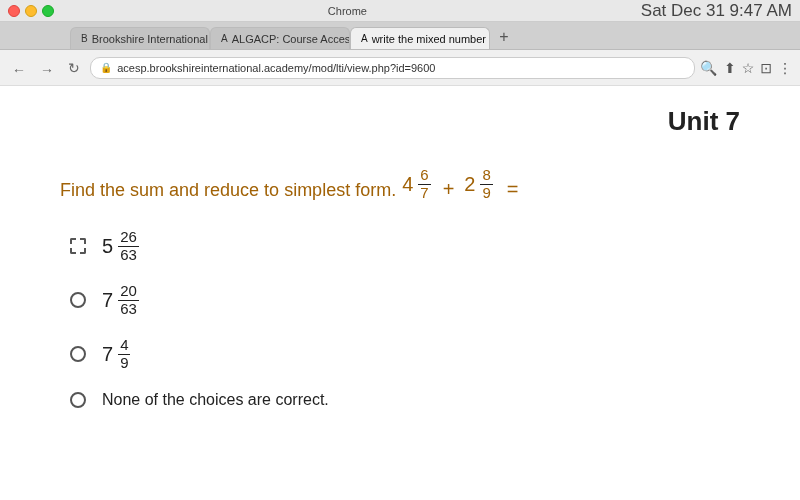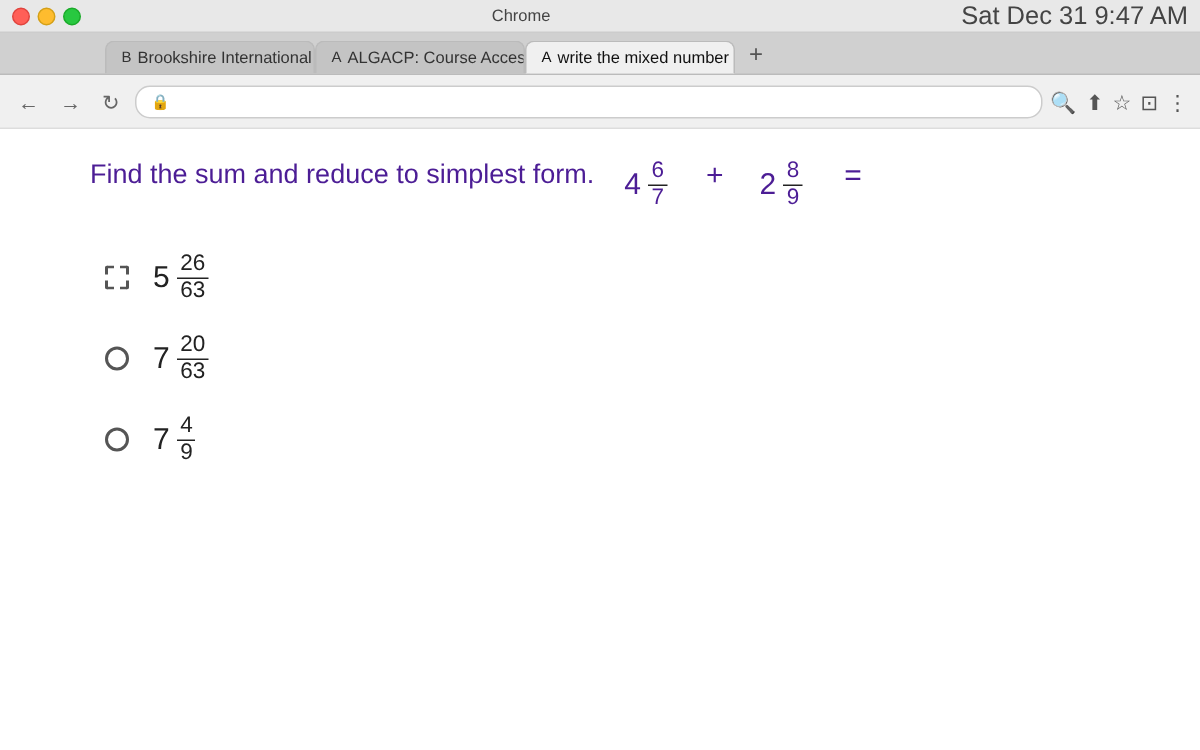--- a/index.html
+++ b/index.html
@@ -140,25 +140,25 @@
     .unit-title {
       text-align: right;
       font-size: 26px;
       font-weight: bold;
       color: #222;
       margin-bottom: 30px;
     }
 
     .question {
       font-size: 18px;
-      color: #4c1d95;
+      color: #a16207;
       margin-bottom: 28px;
       display: flex;
-      align-items: flex-start;
-      gap: 20px;
+      align-items: flex-end;
+      gap: 6px;
     }
 
     .fraction {
       display: inline-flex;
       flex-direction: column;
       align-items: center;
       font-size: 16px;
       line-height: 1.1;
       vertical-align: middle;
       margin: 0 2px;
@@ -255,32 +255,34 @@
   </div>
   <div class="tab-new">+</div>
 </div>
 
 <div class="address-bar">
   <span class="nav-btn">←</span>
   <span class="nav-btn">→</span>
   <span class="nav-btn">↻</span>
   <div class="address-field">
     <span class="address-lock">🔒</span>
+    <span style="font-size:11px;color:#333;">acesp.brookshireinternational.academy/mod/lti/view.php?id=9600</span>
   </div>
   <div class="address-icons">
     <span>🔍</span>
     <span>⬆</span>
     <span>☆</span>
     <span>⊡</span>
     <span>⋮</span>
   </div>
 </div>
 
 <div class="page-content">
 
+  <div class="unit-title">Unit 7</div>
 
   <div class="question">
     <span>Find the sum and reduce to simplest form.</span>
 
     <span class="mixed-number">
       <span class="mixed-whole">4</span>
       <span class="fraction">
         <span class="num">6</span>
         <span class="den">7</span>
       </span>
@@ -325,15 +327,19 @@
       <div class="radio-btn"></div>
       <span class="mixed-number">
         <span class="mixed-whole">7</span>
         <span class="fraction">
           <span class="num">4</span>
           <span class="den">9</span>
         </span>
       </span>
     </div>
 
+    <div class="answer-option">
+      <div class="radio-btn"></div>
+      <span class="none-text">None of the choices are correct.</span>
+    </div>
 
   </div>
 </div>
 
 </body></html>

